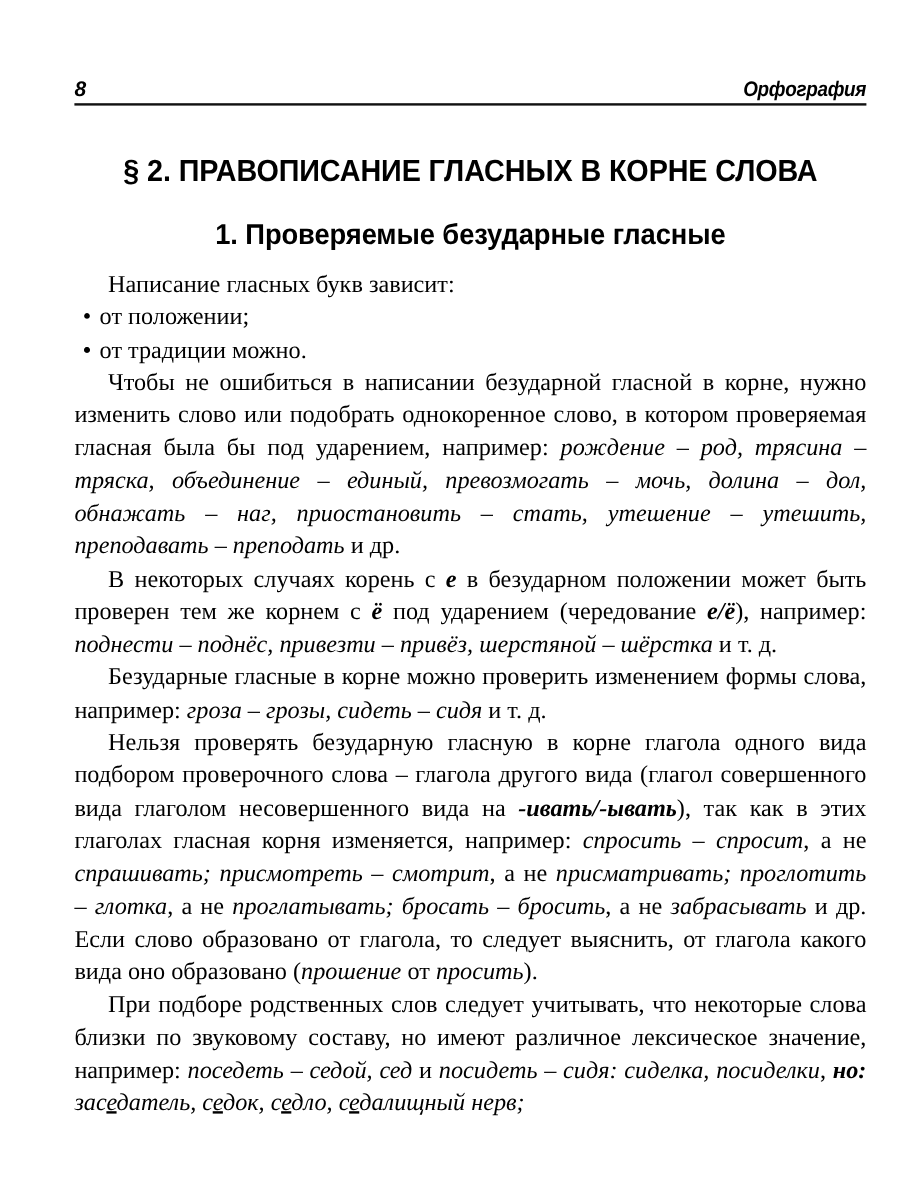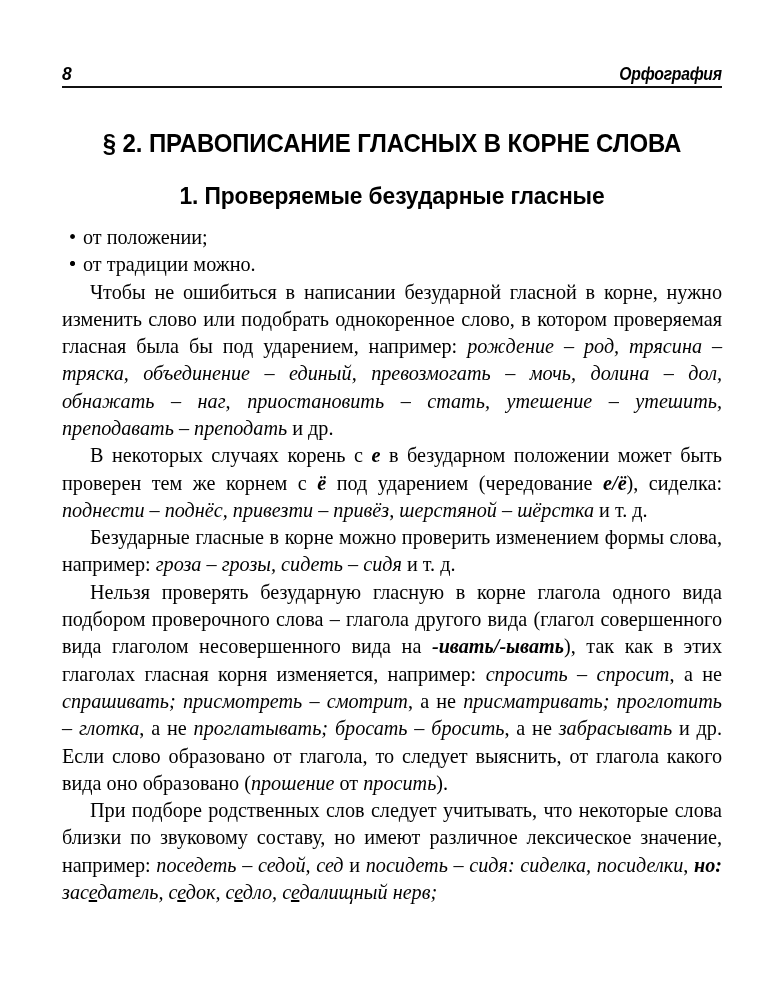--- a/index.html
+++ b/index.html
@@ -139,30 +139,31 @@
     <span class="title">Орфография</span>
   </div>
 
   <div class="content">
 
     <h1 class="section-heading">§ 2. ПРАВОПИСАНИЕ ГЛАСНЫХ В КОРНЕ СЛОВА</h1>
     <h2 class="sub-heading">1. Проверяемые безударные гласные</h2>
 
     <div class="body-block">
 
+      <p class="para">Написание гласных букв зависит:</p>
 
       <ul class="bullets" id="bullet-list">
           <li><span class="dot">•</span><span>от положении;</span></li>
           <li><span class="dot">•</span></li>
           <li><span class="dot">•</span><span>от традиции можно.</span></li>
         </ul>
 
       <div id="para-group">
           <p class="para"><span>Чтобы не ошибиться в написании безударной гласной в корне, нужно изменить слово или подобрать однокоренное слово, в котором проверяемая гласная была бы под ударением, например: </span><span class="i">рождение – род, трясина – тряска, объединение – единый, превозмогать – мочь, долина – дол, обнажать – наг, приостановить – стать, утешение – утешить, преподавать – преподать</span><span> и др.</span></p>
-          <p class="para"><span>В некоторых случаях корень с </span><span class="bi">е</span><span> в безударном положении может быть проверен тем же корнем с </span><span class="bi">ё</span><span> под ударением (чередование </span><span class="bi">е/ё</span><span>), сиделка: </span><span class="i">поднести – поднёс, привезти – привёз, шерстяной – шёрстка</span><span> и т. д.</span></p>
+          <p class="para"><span>В некоторых случаях корень с </span><span class="bi">е</span><span> в безударном положении может быть проверен тем же корнем с </span><span class="bi">ё</span><span> под ударением (чередование </span><span class="bi">е/ё</span><span>), например: </span><span class="i">поднести – поднёс, привезти – привёз, шерстяной – шёрстка</span><span> и т. д.</span></p>
           <p class="para"><span>Безударные гласные в корне можно проверить изменением формы слова, например: </span><span class="i">гроза – грозы, сидеть – сидя</span><span> и т. д.</span></p>
           <p class="para"><span>Нельзя проверять безударную гласную в корне глагола одного вида подбором проверочного слова – глагола другого вида (глагол совершенного вида глаголом несовершенного вида на </span><span class="bi">-ивать/-ывать</span><span>), так как в этих глаголах гласная корня изменяется, например: </span><span class="i">спросить – спросит</span><span>, а не </span><span class="i">спрашивать; присмотреть – смотрит</span><span>, а не </span><span class="i">присматривать; проглотить – глотка</span><span>, а не </span><span class="i">проглатывать; бросать – бросить</span><span>, а не </span><span class="i">забрасывать</span><span> и др. Если слово образовано от глагола, то следует выяснить, от глагола какого вида оно образовано (</span><span class="i">прошение</span><span> от </span><span class="i">просить</span><span>).</span></p>
           <p class="para"><span>При подборе родственных слов следует учитывать, что некоторые слова близки по звуковому составу, но имеют различное лексическое значение, например: </span><span class="i">поседеть – седой, сед</span><span> и </span><span class="i">посидеть – сидя: сиделка, посиделки</span><span>, </span><span class="b">но:</span><span class="i"> зас</span><span class="i u">е</span><span class="i">датель, с</span><span class="i u">е</span><span class="i">док, с</span><span class="i u">е</span><span class="i">дло, с</span><span class="i u">е</span><span class="i">далищный нерв;</span></p>
         </div>
 
     </div>
   </div>
 </div>
 
 </body></html>

